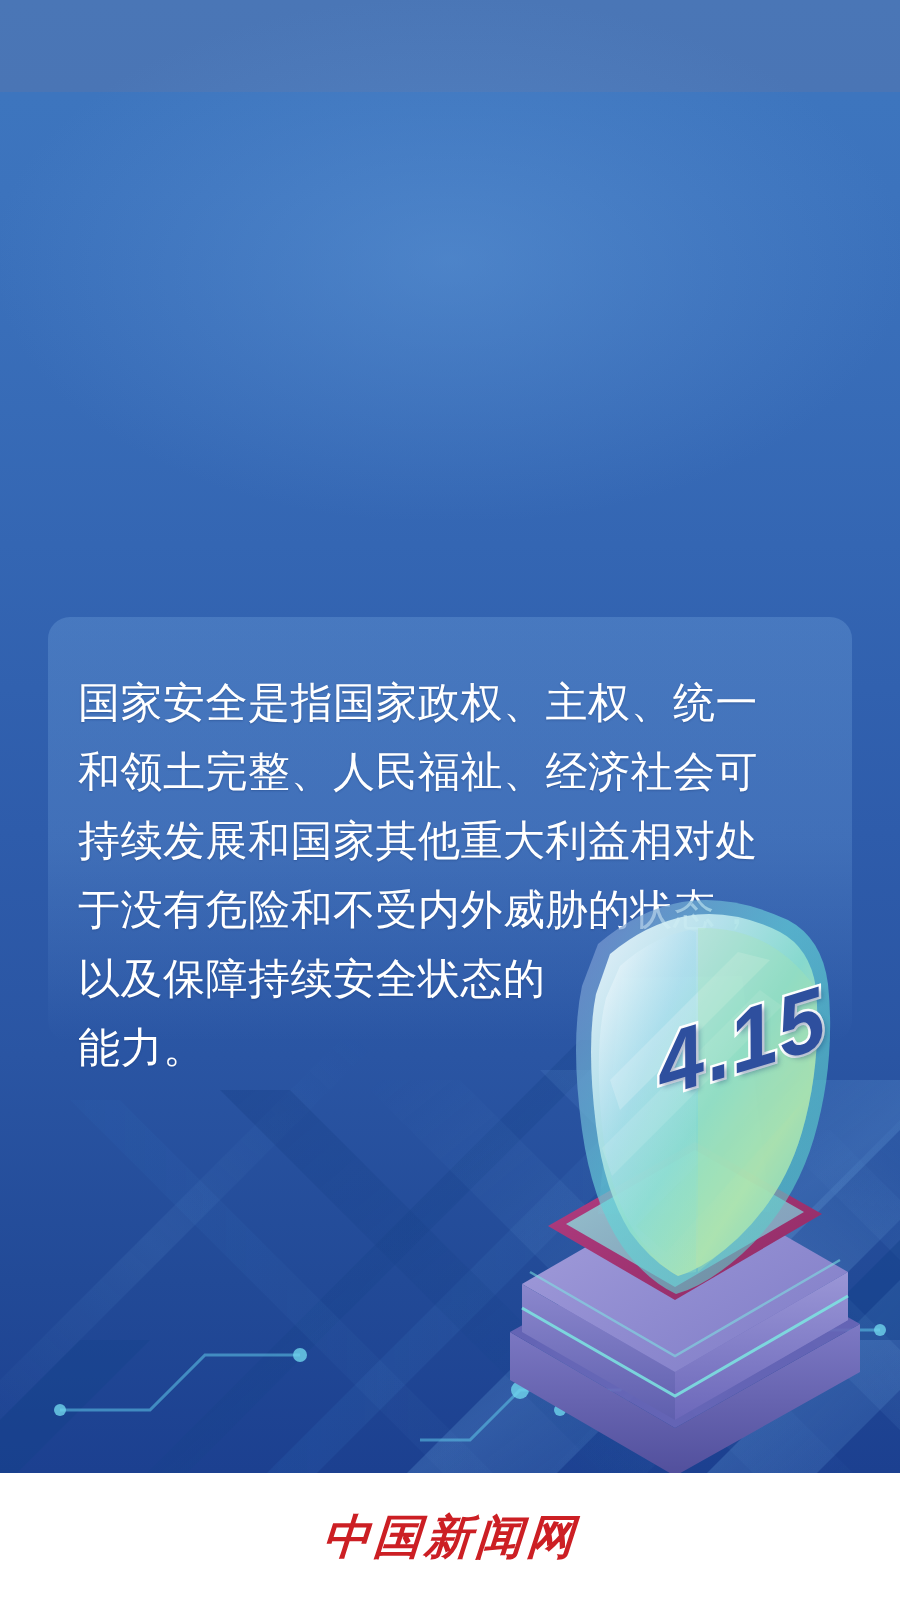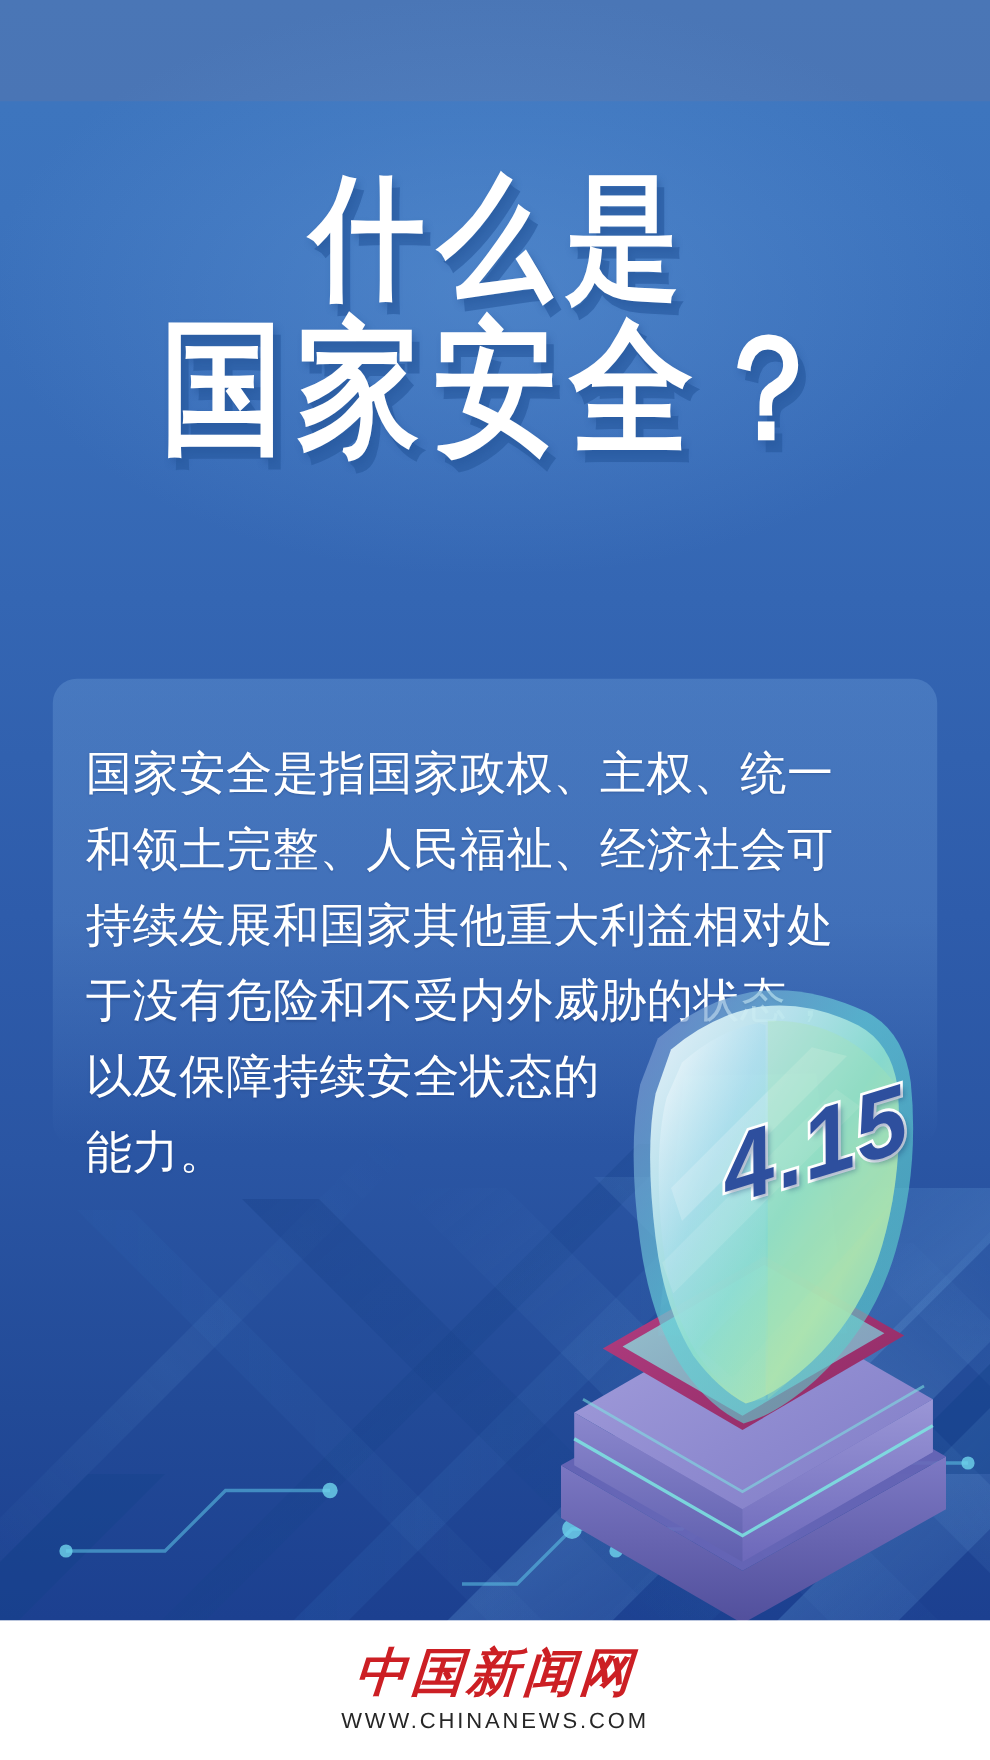--- a/index.html
+++ b/index.html
@@ -242,24 +242,20 @@
       <circle cx="300" cy="275" r="7"></circle>
       <circle cx="520" cy="310" r="9"></circle>
       <circle cx="560" cy="330" r="6"></circle>
       <circle cx="660" cy="270" r="8"></circle>
       <circle cx="700" cy="210" r="7"></circle>
       <circle cx="880" cy="250" r="6"></circle>
       <circle cx="60" cy="330" r="6"></circle>
     </g>
   </svg>
 
-  <div class="headline">
-    <span class="hl-line hl-1">什么是</span>
-    <span class="hl-line hl-2">国家安全？</span>
-  </div>
 
   <div class="quote-card"></div>
   <div class="quote-text">国家安全是指国家政权、主权、统一
 和领土完整、人民福祉、经济社会可
 持续发展和国家其他重大利益相对处
 于没有危险和不受内外威胁的状态，
 以及保障持续安全状态的
 能力。</div>
 
   <svg class="art" viewBox="0 0 430 600">
@@ -347,16 +343,15 @@
       <path d="M166 346 L338 176 L342 212 L196 372 Z" fill="#8ddfc0" opacity="0.16"></path>
 
       <path d="M228 48 Q300 46 344 106 Q352 184 332 252 Q314 314 268 358 L228 392 Z" fill="#a8e3ab" opacity="0.30"></path>
     </g>
   </svg>
 
   <div class="badge-4-15">4.15</div>
 
   <div class="footer">
     <div class="footer-logo-cn">中国新闻网</div>
-    <div class="footer-url">WWW.CHINANEWS.COM</div>
   </div>
 
 </div>
 
 </body></html>

